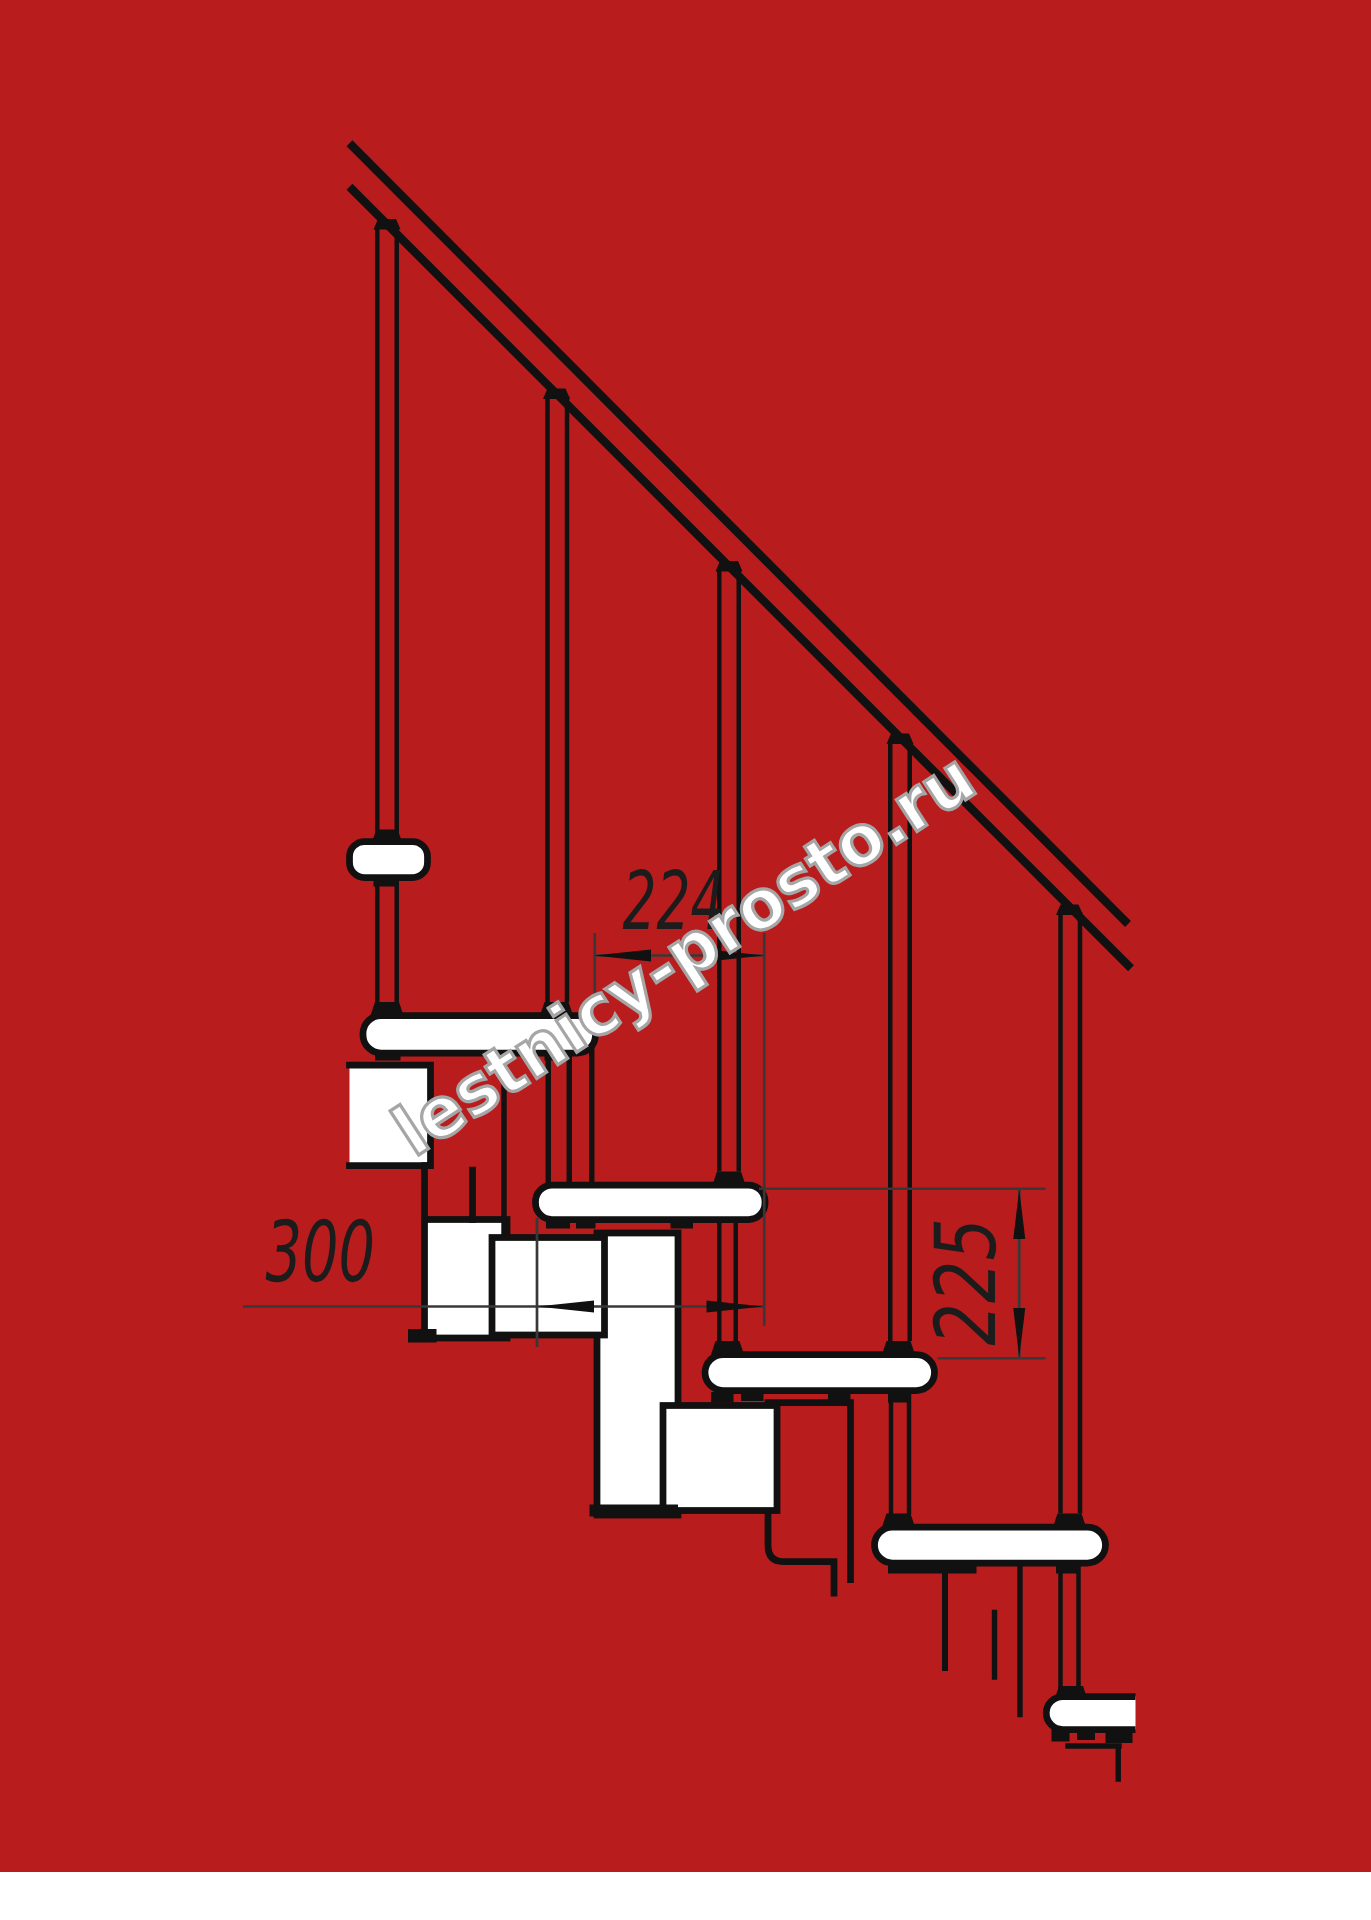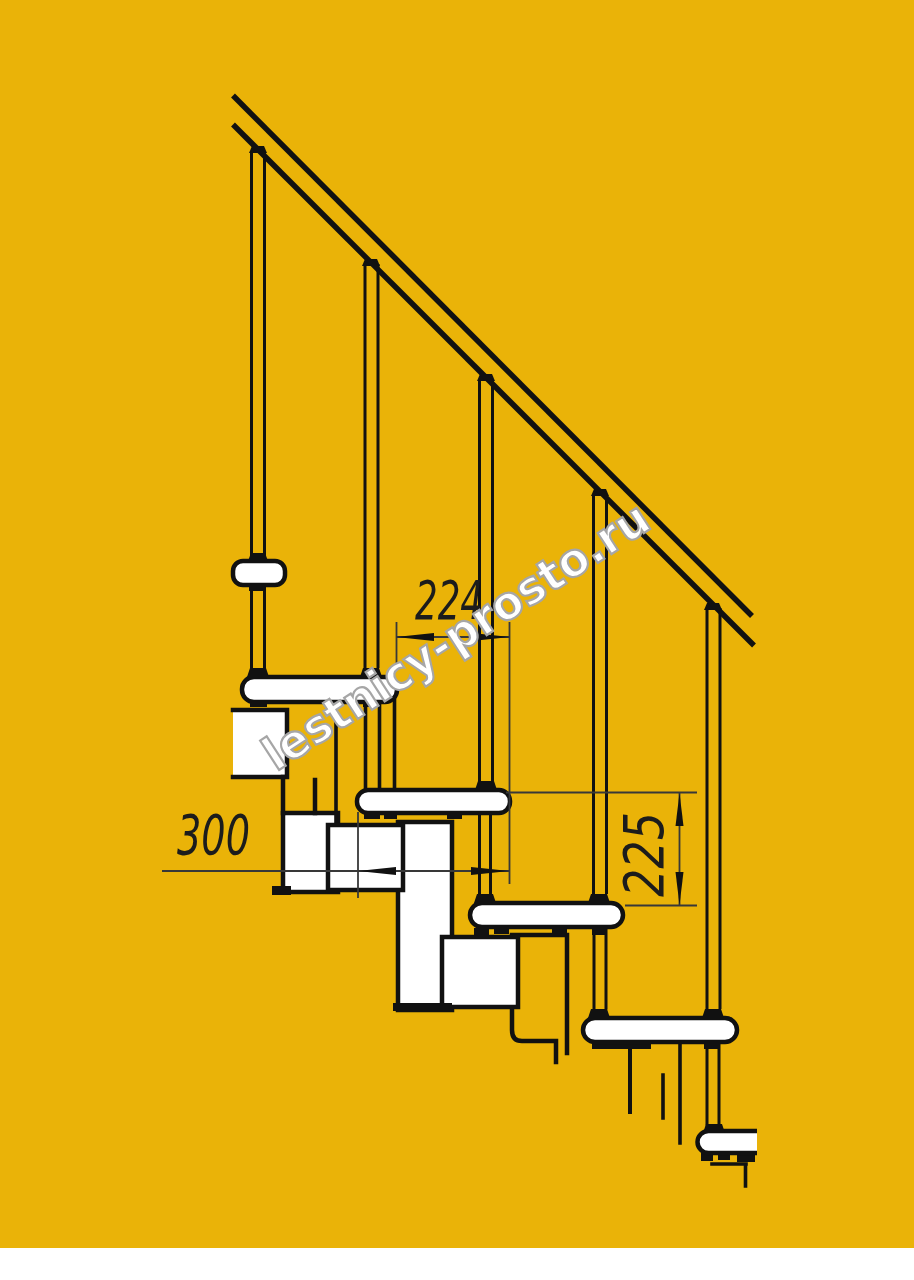--- a/index.html
+++ b/index.html
@@ -10,21 +10,21 @@
   body {
     width: 914px;
     height: 1280px;
     overflow: hidden;
     font-family: "DejaVu Sans", sans-serif;
   }
   #stage {
     position: relative;
     width: 914px;
     height: 1248px;
-    background: #eab308;
+    background: #b91c1c;
   }
   svg { display: block; }
   .dim-text {
     font-family: "DejaVu Sans", "Liberation Sans", sans-serif;
     font-style: italic;
     fill: #1c1c1c;
   }
   .watermark-text {
     font-family: "DejaVu Sans", "Liberation Sans", sans-serif;
     font-weight: bold;

